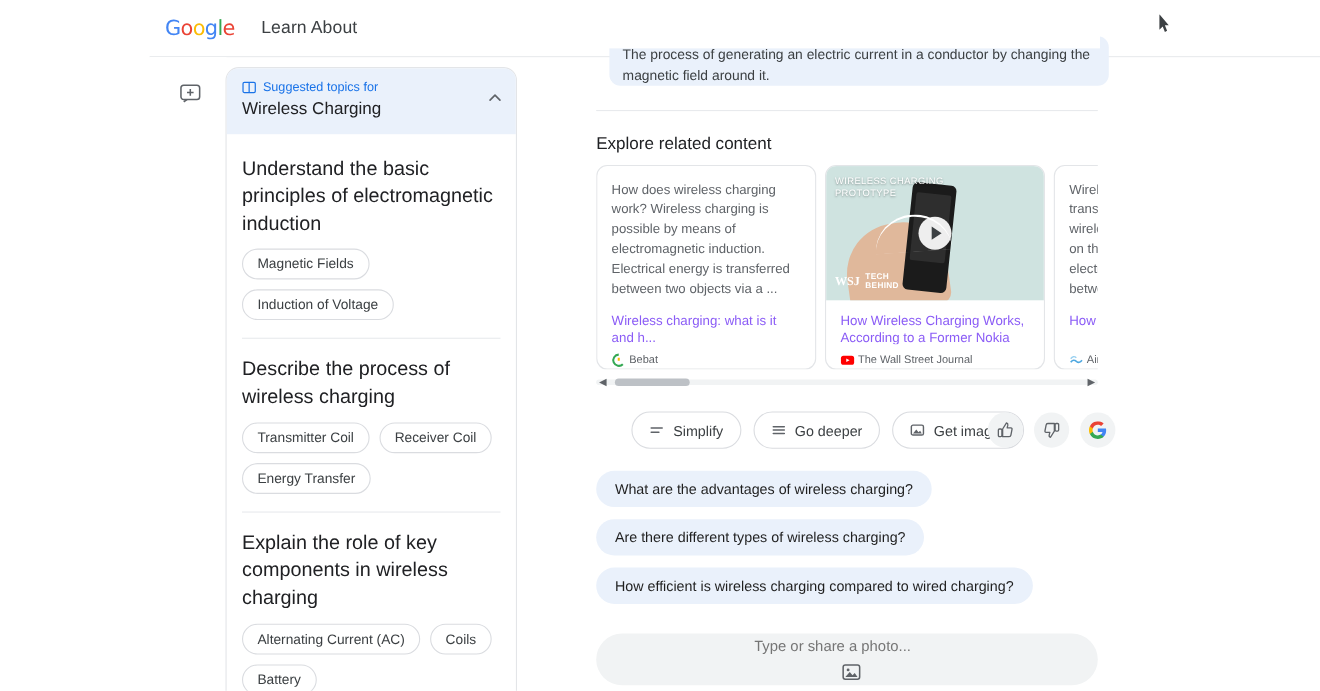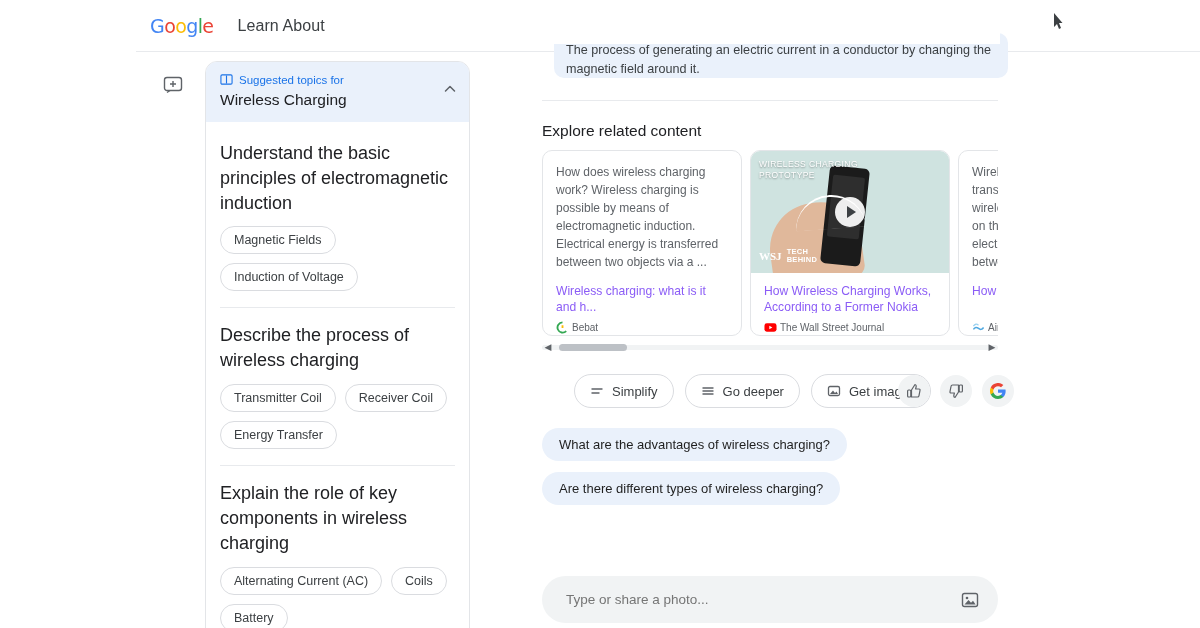--- a/index.html
+++ b/index.html
@@ -301,20 +301,21 @@
   }
 
   
   .composer {
     position: absolute; left: 542px; top: 576px;
     width: 456px; height: 47px;
     background: #f1f3f4;
     border-radius: 24px;
     display: flex; align-items: center;
     padding: 0 16px 0 24px;
+    flex-direction: column;
   }
   .composer-input {
     flex: 1;
     border: none; outline: none; background: transparent;
     font-size: 13.5px; color: #5f6368;
     font-family: "Liberation Sans", sans-serif;
   }
   .composer-icon {
     width: 24px; height: 24px; cursor: pointer;
     display: flex; align-items: center; justify-content: center;
@@ -505,20 +506,21 @@
         <path fill="#34A853" d="M9 18c2.4 0 4.5-.8 6-2.2l-2.9-2.2c-.8.5-1.8.9-3.1.9-2.4 0-4.4-1.6-5.1-3.8H.9v2.3A9 9 0 0 0 9 18z"></path>
         <path fill="#FBBC05" d="M3.9 10.7a5.4 5.4 0 0 1 0-3.4V5H.9a9 9 0 0 0 0 8l3-2.3z"></path>
         <path fill="#EA4335" d="M9 3.6c1.3 0 2.5.5 3.4 1.3l2.6-2.6A9 9 0 0 0 .9 5l3 2.3C4.6 5.1 6.6 3.6 9 3.6z"></path>
       </svg>
     </div>
   </div>
 
   <div class="followups">
     <div class="fu">What are the advantages of wireless charging?</div>
     <div class="fu">Are there different types of wireless charging?</div>
+    <div class="fu">How efficient is wireless charging compared to wired charging?</div>
   </div>
 
   <div class="composer">
     <input class="composer-input" value="" placeholder="Type or share a photo..." style="">
     <div class="composer-icon">
       <svg width="20" height="20" viewBox="0 0 20 20">
         <rect x="2.5" y="3.5" width="15" height="13" rx="2" fill="none" stroke="#5f6368" stroke-width="1.4"></rect>
         <circle cx="7" cy="8" r="1.3" fill="#5f6368"></circle>
         <path d="M4.5 14.5 L8.5 10 L11 12.8 L13 10.8 L15.6 14.5 Z" fill="#5f6368"></path>
       </svg>

